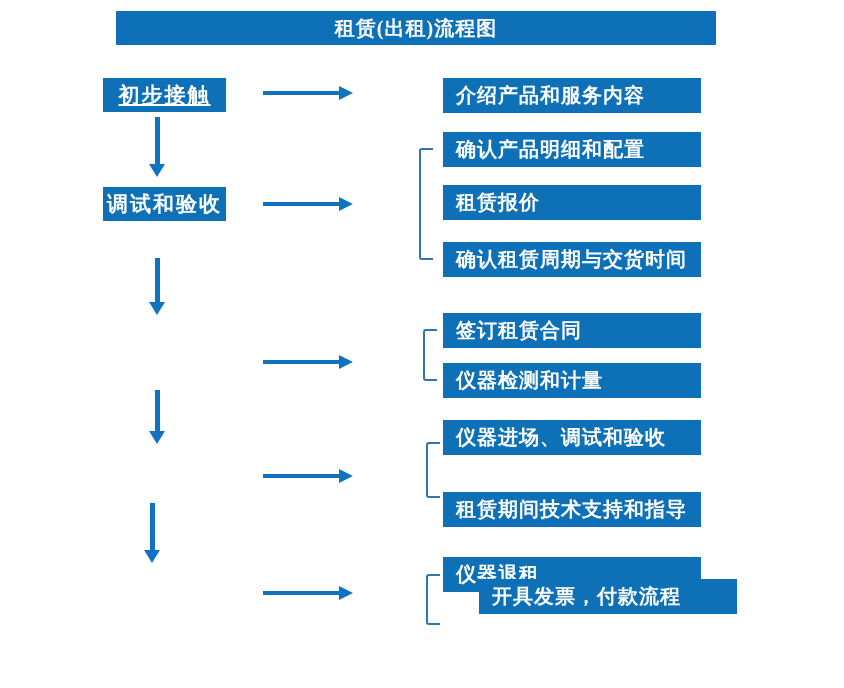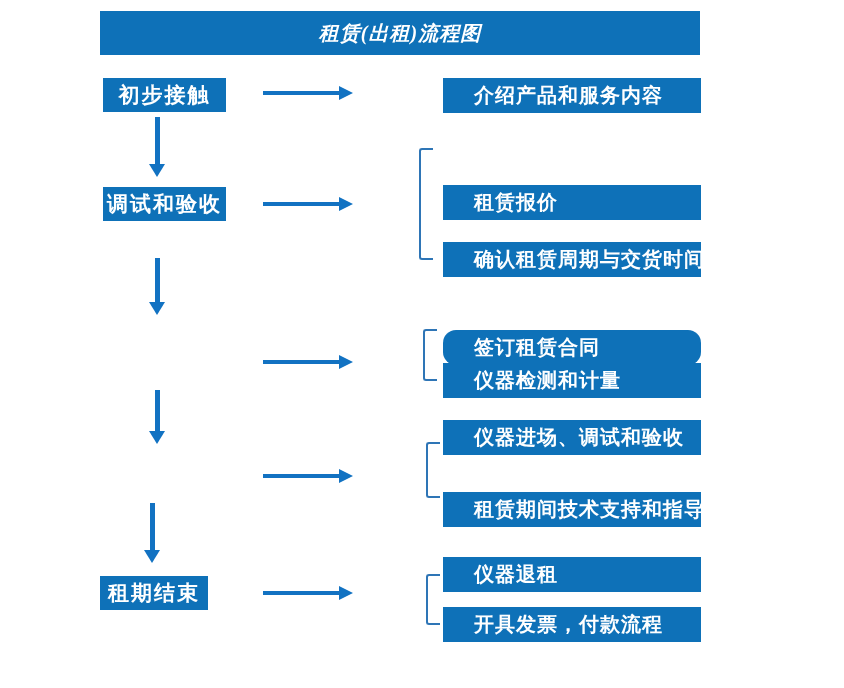--- a/index.html
+++ b/index.html
@@ -13,55 +13,54 @@
   }
   .blue-box {
     position: absolute;
     background: #0E71B8;
     color: #ffffff;
     font-weight: bold;
     display: flex;
     align-items: center;
   }
   .title-bar {
-    left: 100px; top: 11px; width: 600px; height: 44px;
+    left: 116px; top: 11px; width: 600px; height: 34px;
     justify-content: center;
     font-size: 20px;
     letter-spacing: 1px;
-    font-style: italic;
   }
   .stage {
     height: 34px;
     justify-content: center;
     font-size: 21px;
     letter-spacing: 2px;
   }
-  .s1 { left: 103px; top: 78px;  width: 123px; }
+  .s1 { left: 103px; top: 78px;  width: 123px; text-decoration: underline; }
   .s2 { left: 103px; top: 187px; width: 123px; }
   .s3 { left: 103px; top: 345px; width: 107px; }
   .s4 { left: 100px; top: 459px; width: 109px; }
   .s5 { left: 100px; top: 576px; width: 108px; }
   .detail {
     left: 443px; width: 258px; height: 35px;
     justify-content: flex-start;
-    padding-left: 31px;
+    padding-left: 13px;
     font-size: 20px;
     letter-spacing: 1px;
     white-space: nowrap;
   }
   .d1  { top: 78px; }
   .d2  { top: 132px; }
   .d3  { top: 185px; }
   .d4  { top: 242px; }
-  .d5  { top: 330px; border-radius: 13px; }
+  .d5  { top: 313px; }
   .d6  { top: 363px; font-family: Liberation Serif, serif; }
   .d7  { top: 420px; }
   .d8  { top: 492px; }
   .d9  { top: 557px; }
-  .d10 { top: 607px; }
+  .d10 { top: 579px; margin-left: 36px; }
 
   
   .h-arrow { position: absolute; left: 263px; width: 90px; height: 14px; }
   .h-arrow .shaft {
     position: absolute; left: 0; top: 5px; width: 77px; height: 4px;
     background: #1272C2;
   }
   .h-arrow .head {
     position: absolute; right: 0; top: 0;
     width: 0; height: 0;
@@ -110,21 +109,20 @@
 </style>
 </head>
 <body>
 
 <div class="canvas">
 
   <div class="blue-box title-bar">租赁(出租)流程图</div>
 
   <div class="blue-box stage s1">初步接触</div>
   <div class="blue-box stage s2">调试和验收</div>
-  <div class="blue-box stage s5">租期结束</div>
 
   <div class="v-arrow va1">
       <div class="shaft"></div>
       <div class="head"></div>
     </div>
   <div class="v-arrow va2">
       <div class="shaft"></div>
       <div class="head"></div>
     </div>
   <div class="v-arrow va3">
@@ -156,20 +154,21 @@
       <div class="shaft"></div>
       <div class="head"></div>
     </div>
 
   <div class="bracket b1"></div>
   <div class="bracket b2"></div>
   <div class="bracket b3"></div>
   <div class="bracket b4"></div>
 
   <div class="blue-box detail d1">介绍产品和服务内容</div>
+  <div class="blue-box detail d2">确认产品明细和配置</div>
   <div class="blue-box detail d3">租赁报价</div>
   <div class="blue-box detail d4">确认租赁周期与交货时间</div>
   <div class="blue-box detail d5">签订租赁合同</div>
   <div class="blue-box detail d6">仪器检测和计量</div>
   <div class="blue-box detail d7">仪器进场、调试和验收</div>
   <div class="blue-box detail d9">仪器退租</div>
   <div class="blue-box detail d8">租赁期间技术支持和指导</div>
   <div class="blue-box detail d10">开具发票，付款流程</div>
 
 </div>

